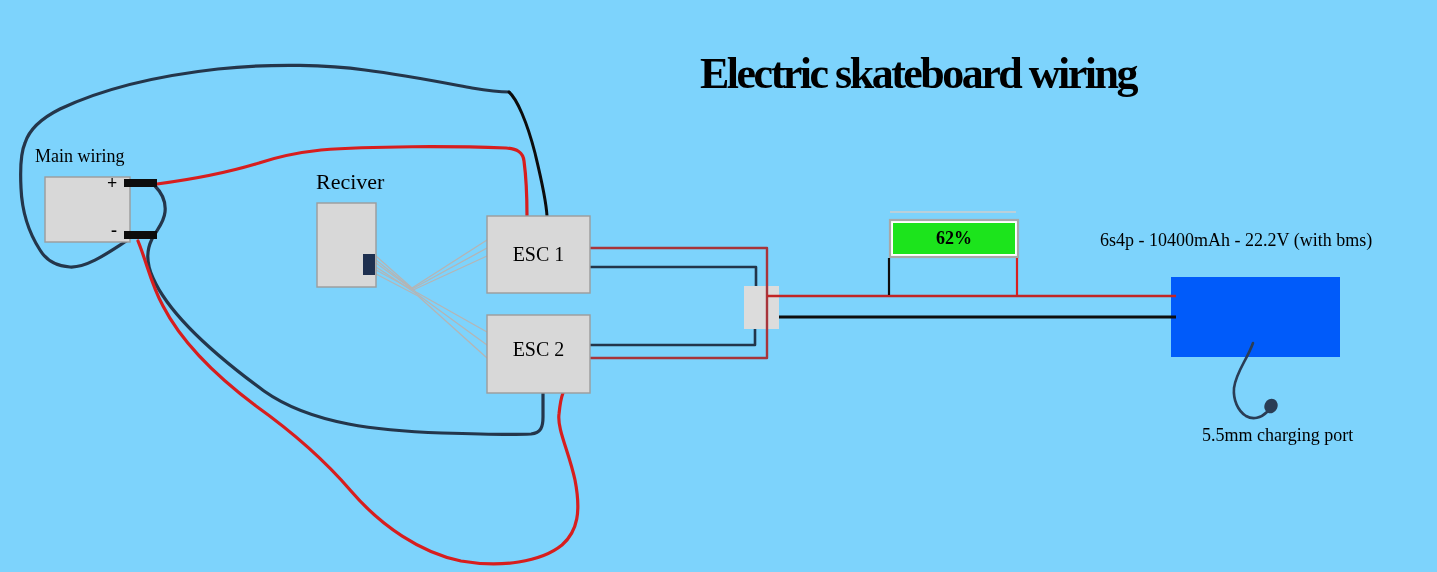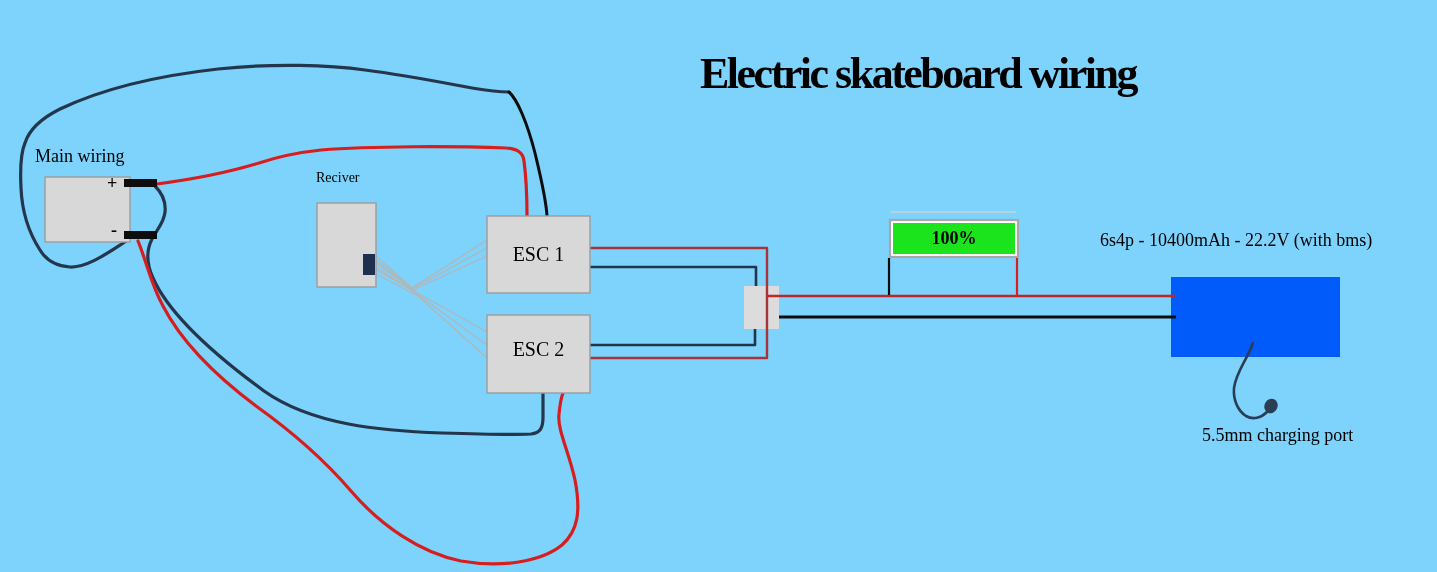--- a/index.html
+++ b/index.html
@@ -36,21 +36,21 @@
 
   
   .lbl{position:absolute;white-space:nowrap;line-height:1.1;}
   .title{
     left:700px;top:50px;
     font-size:44px;font-weight:bold;letter-spacing:-2.5px;
   }
   .main-switch-label{left:35px;top:147px;font-size:18px;}
   .plus-sign{left:107px;top:174px;font-size:18px;font-weight:bold;}
   .minus-sign{left:111px;top:221px;font-size:18px;font-weight:bold;}
-  .receiver-label{left:316px;top:170px;font-size:14px;}
+  .receiver-label{left:316px;top:170px;font-size:22px;}
   .esc-label{
     position:absolute;display:flex;align-items:center;justify-content:center;
     font-size:20px;
   }
   .esc1-label{left:487px;top:216px;width:103px;height:77px;}
   .esc2-label{left:487px;top:315px;width:103px;height:68px;}
   .battery-level-label{
     position:absolute;left:890px;top:220px;width:128px;height:37px;
     display:flex;align-items:center;justify-content:center;
     font-size:18px;font-weight:bold;
@@ -124,16 +124,16 @@
     <ellipse class="plug-dot" cx="1271" cy="406" rx="6.5" ry="7.5" transform="rotate(25 1271 406)"></ellipse>
   </svg>
 
   <div class="lbl title">Electric skateboard wiring</div>
   <div class="lbl main-switch-label">Main wiring</div>
   <div class="lbl plus-sign">+</div>
   <div class="lbl minus-sign">-</div>
   <div class="lbl receiver-label">Reciver</div>
   <div class="esc-label esc1-label">ESC 1</div>
   <div class="esc-label esc2-label">ESC 2</div>
-  <div class="battery-level-label">100%</div>
+  <div class="battery-level-label">62%</div>
   <div class="lbl battery-spec-label">6s4p - 10400mAh - 22.2V (with bms)</div>
   <div class="lbl charging-port-label">5.5mm charging port</div>
 </div>
 
 </body></html>

